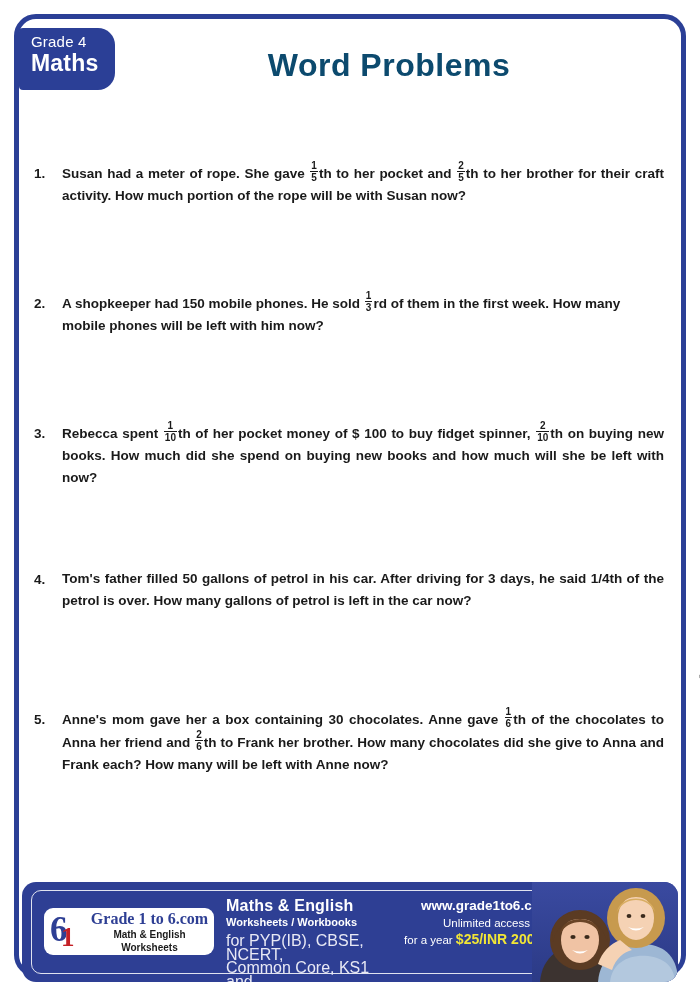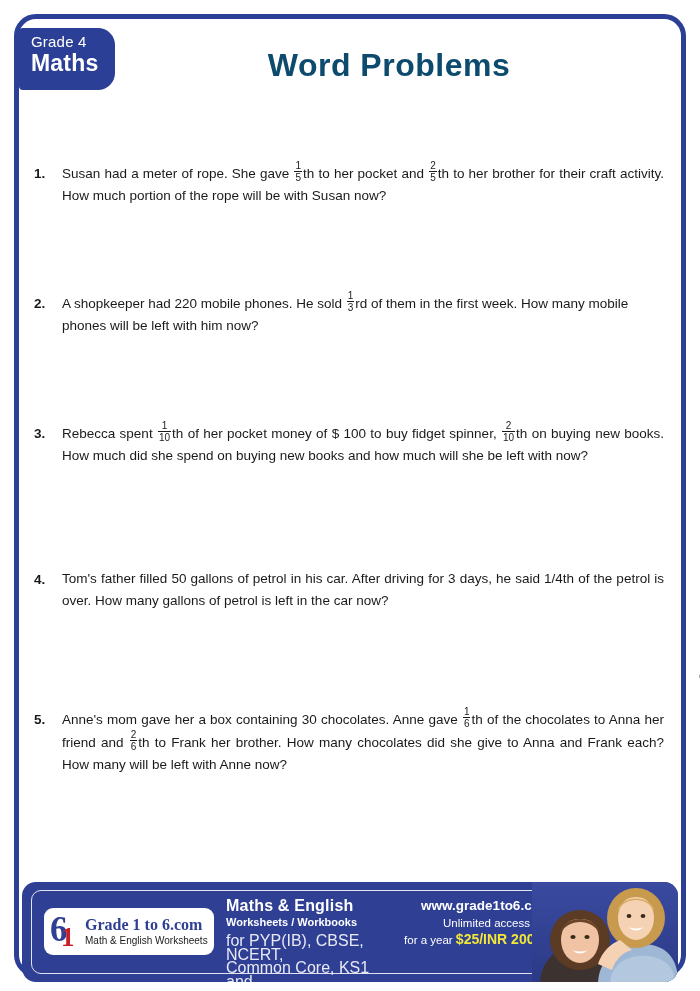--- a/index.html
+++ b/index.html
@@ -99,21 +99,21 @@
     font-size: 13.5px;
     font-weight: 700;
     color: #1a1a1a;
     line-height: 22px;
     padding-top: 1px;
   }
 
   .q-text {
     flex: 1 1 auto;
     font-size: 13.5px;
-    font-weight: 400;
+    font-weight: 700;
     color: #1a1a1a;
     line-height: 22px;
     text-align: justify;
     text-justify: inter-word;
   }
   .q-text.nojust { text-align: left; }
 
   
   .frac {
     display: inline-block;
@@ -208,32 +208,32 @@
   .logo-mark .one {
     position: absolute;
     left: 11px;
     top: 12px;
     font-size: 27px;
     line-height: 27px;
     font-weight: 700;
     color: #c42026;
     font-family: "Liberation Serif", serif;
   }
-  .logo-text { flex: 1 1 auto; padding-left: 1px; }
+  .logo-text { flex: 1 1 auto; padding-left: 1px; text-align: center; }
   .logo-text .lt1 {
     font-family: "Liberation Serif", serif;
     font-size: 16px;
     line-height: 18px;
     font-weight: 700;
     color: #2e3f94;
   }
   .logo-text .lt2 {
     font-size: 10px;
     line-height: 13px;
-    font-weight: 400;
+    font-weight: 700;
     color: #1a1a1a;
   }
 
   
   .foot-mid {
     position: absolute;
     left: 204px;
     top: 14px;
     width: 150px;
     color: #ffffff;
@@ -318,21 +318,21 @@
     <div class="sheet-title">Word Problems</div>
   </div>
 
   <div class="questions" id="questions-list">
       <div class="q-row" style="top: 12px;">
         <div class="q-num">1.</div>
         <div class="q-text"><span>Susan had a meter of rope. She gave </span><span class="frac"><span class="num">1</span><span class="den">5</span></span><span>th to her pocket and </span><span class="frac"><span class="num">2</span><span class="den">5</span></span><span>th to her brother for their craft activity. How much portion of the rope will be with Susan now?</span></div>
       </div>
       <div class="q-row" style="top: 142px;">
         <div class="q-num">2.</div>
-        <div class="q-text nojust"><span>A shopkeeper had 220 mobile phones. He sold </span><span class="frac"><span class="num">1</span><span class="den">3</span></span><span>rd of them in the first week. How many mobile phones will be left with him now?</span></div>
+        <div class="q-text nojust"><span>A shopkeeper had 150 mobile phones. He sold </span><span class="frac"><span class="num">1</span><span class="den">3</span></span><span>rd of them in the first week. How many mobile phones will be left with him now?</span></div>
       </div>
       <div class="q-row" style="top: 272px;">
         <div class="q-num">3.</div>
         <div class="q-text"><span>Rebecca spent </span><span class="frac"><span class="num">1</span><span class="den">10</span></span><span>th of her pocket money of $ 100 to buy fidget spinner, </span><span class="frac"><span class="num">2</span><span class="den">10</span></span><span>th on buying new books. How much did she spend on buying new books and how much will she be left with now?</span></div>
       </div>
       <div class="q-row" style="top: 418px;">
         <div class="q-num">4.</div>
         <div class="q-text"><span>Tom's father filled 50 gallons of petrol in his car. After driving for 3 days, he said 1/4th of the petrol is over. How many gallons of petrol is left in the car now?</span></div>
       </div>
       <div class="q-row" style="top: 558px;">

